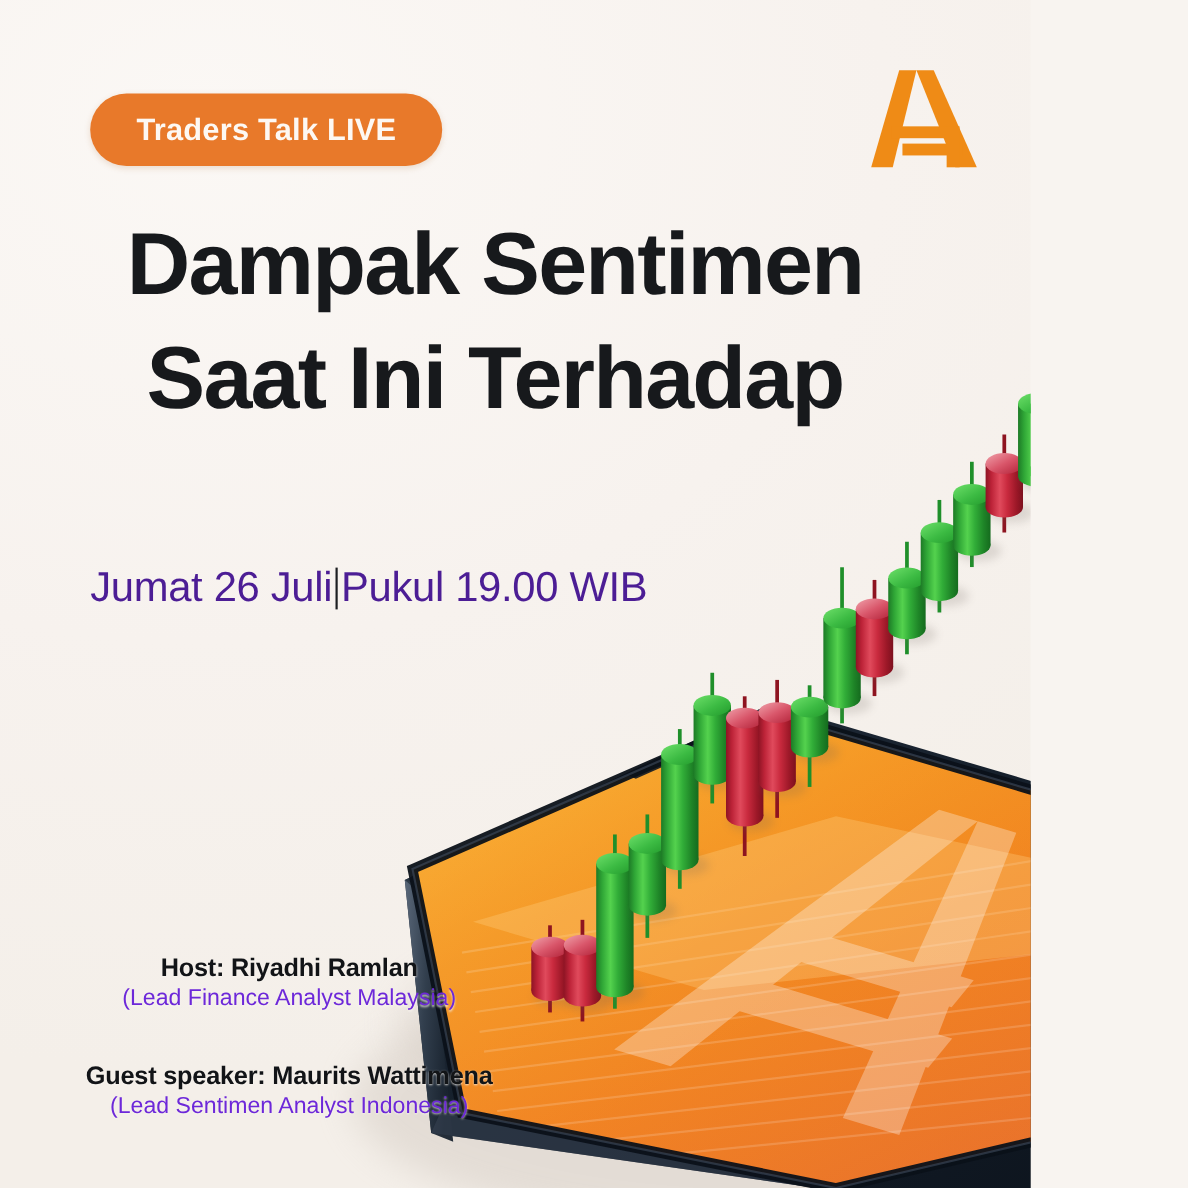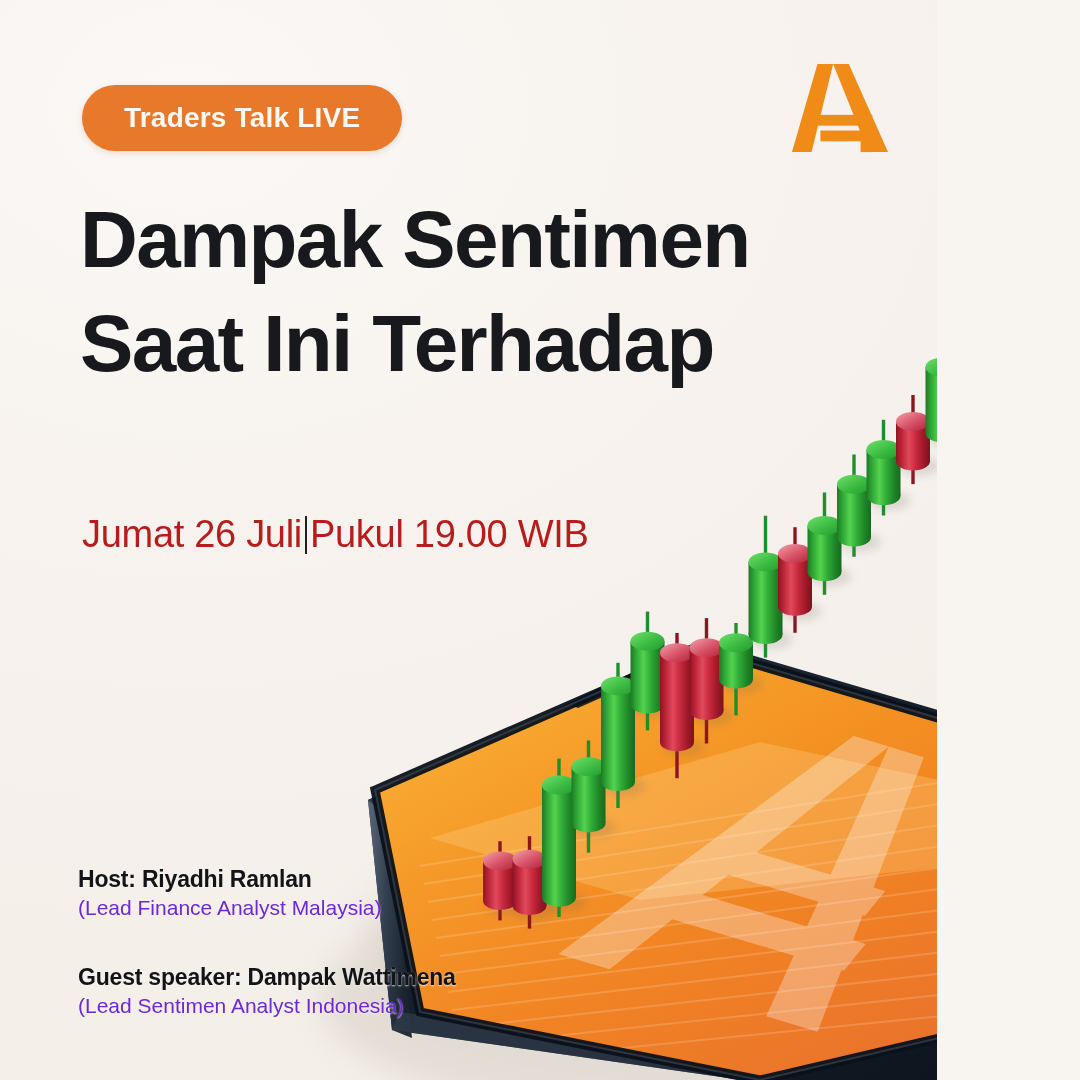--- a/index.html
+++ b/index.html
@@ -2,21 +2,21 @@
 <html><head>
 <meta charset="utf-8">
 <style>
   html,body{margin:0;padding:0;}
   body{
     width:1080px;height:1080px;overflow:hidden;
     background:#f8f4f0;
     font-family:"Liberation Sans","DejaVu Sans",sans-serif;
     -webkit-font-smoothing:antialiased;
   }
-  .poster{position:relative;width:937px;height:1080px;overflow:hidden;background:#f8f4f0;}
+  .poster{position:relative;width:937px;height:1080px;overflow:hidden;background:#f8f4f0;text-align:center;}
 
   
   .bg-wash{position:absolute;inset:0;
     background:radial-gradient(120% 80% at 20% 10%, #fbf8f5 0%, #f7f2ee 55%, #f4efe9 100%);}
 
   
   .badge{position:absolute;left:82px;top:85px;height:66px;
     display:flex;align-items:center;justify-content:center;
     padding:0 42px;border-radius:33px;background:#e8792a;
     box-shadow:0 2px 6px rgba(160,90,30,.18);}
@@ -26,21 +26,21 @@
   .logo{position:absolute;right:48px;top:58px;width:98px;height:100px;}
 
   
   .headline{position:absolute;left:80px;top:188px;width:740px;
     color:#17191c;font-size:80px;line-height:104px;font-weight:700;
     letter-spacing:-1.6px;}
   .headline div{white-space:nowrap;}
 
   
   .dateline{position:absolute;left:82px;top:513px;
-    color:#b91c1c;font-size:38px;font-weight:400;letter-spacing:-.3px;
+    color:#4c1d95;font-size:38px;font-weight:400;letter-spacing:-.3px;
     display:flex;align-items:center;gap:3px;white-space:nowrap;}
   .dsep{display:inline-block;width:2px;height:38px;background:#1d1f22;}
 
   
   .speakers{position:absolute;left:78px;top:866px;z-index:40;}
   .sp-role{color:#121417;font-size:23px;font-weight:700;letter-spacing:-.2px;
     white-space:nowrap;text-shadow:0 1px 2px rgba(248,244,240,.85);}
   .sp-sub{color:#6d28d9;font-size:21px;font-weight:400;margin-top:3px;
     white-space:nowrap;text-shadow:0 1px 2px rgba(248,244,240,.85);}
   .sp-gap{height:44px;}
@@ -347,16 +347,16 @@
   <div class="dateline">
     <span>Jumat 26 Juli</span>
     <i class="dsep"></i>
     <span>Pukul 19.00 WIB</span>
   </div>
 
   <div class="speakers">
     <div class="sp-role">Host: Riyadhi Ramlan</div>
     <div class="sp-sub">(Lead Finance Analyst Malaysia)</div>
     <div class="sp-gap"></div>
-    <div class="sp-role">Guest speaker: Dampak Wattimena</div>
+    <div class="sp-role">Guest speaker: Maurits Wattimena</div>
     <div class="sp-sub">(Lead Sentimen Analyst Indonesia)</div>
   </div>
 </div>
 
 </body></html>

